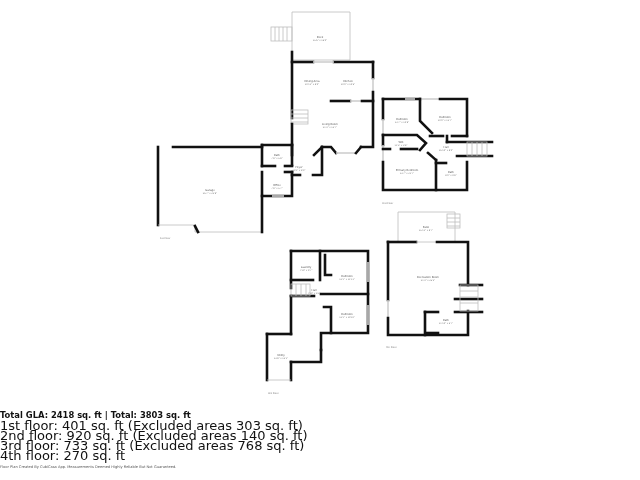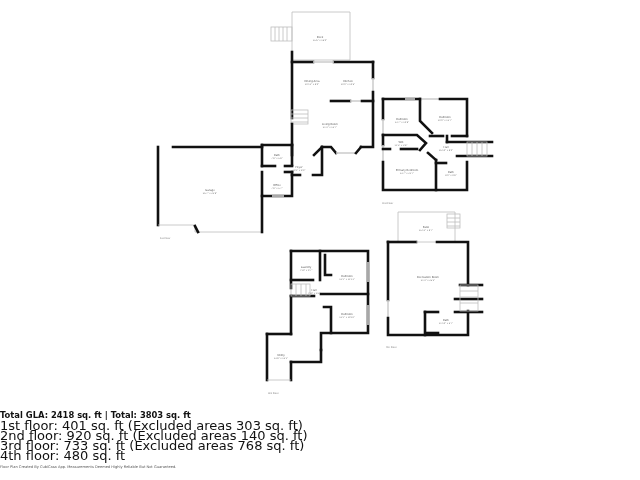--- a/index.html
+++ b/index.html
@@ -208,14 +208,14 @@
     <text class="rm" x="446" y="321">Bath</text>
     <text class="dim" x="446" y="324">11'10" x 6'7"</text>
     <text class="fl" x="386" y="348">4th Floor</text>
   </g>
 </svg>
 
 <div class="summary total">Total GLA: 2418 sq. ft | Total: 3803 sq. ft</div>
 <div class="summary floorline fl1">1st floor: 401 sq. ft (Excluded areas 303 sq. ft)</div>
 <div class="summary floorline fl2">2nd floor: 920 sq. ft (Excluded areas 140 sq. ft)</div>
 <div class="summary floorline fl3">3rd floor: 733 sq. ft (Excluded areas 768 sq. ft)</div>
-<div class="summary floorline fl4">4th floor: 480 sq. ft</div>
+<div class="summary floorline fl4">4th floor: 270 sq. ft</div>
 <div class="summary foot">Floor Plan Created By CubiCasa App. Measurements Deemed Highly Reliable But Not Guaranteed.</div>
 
 </body></html>

